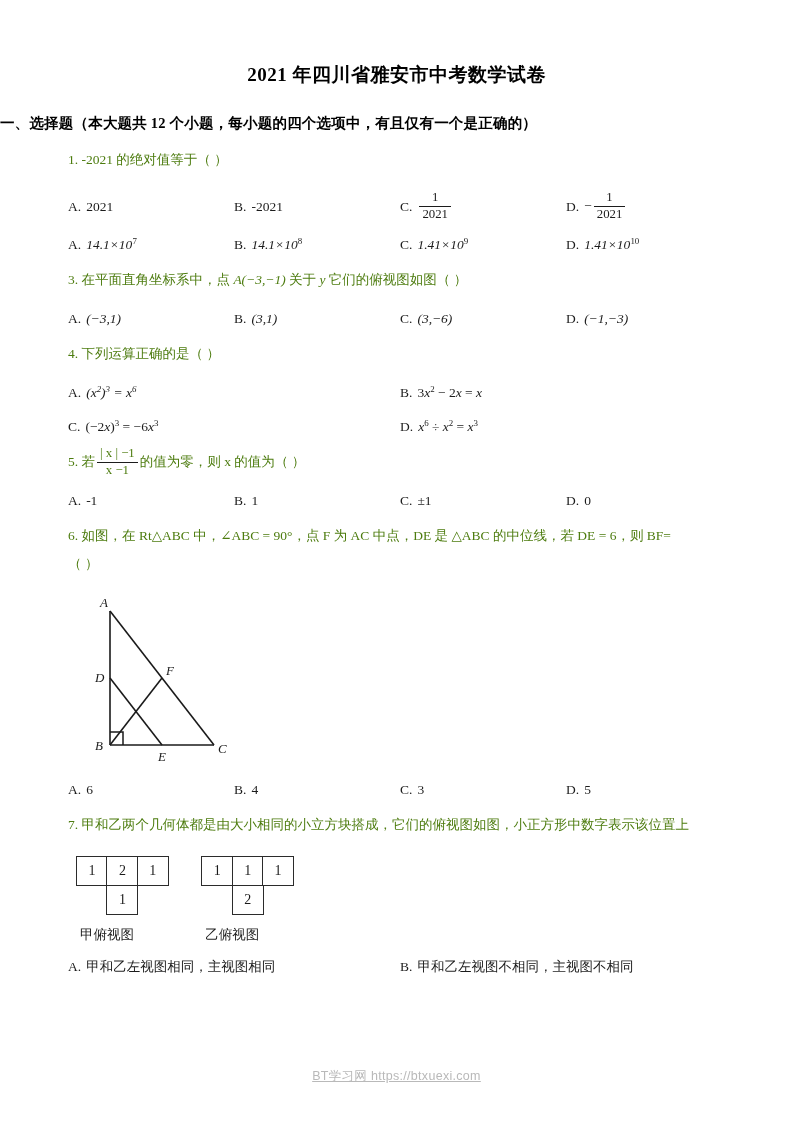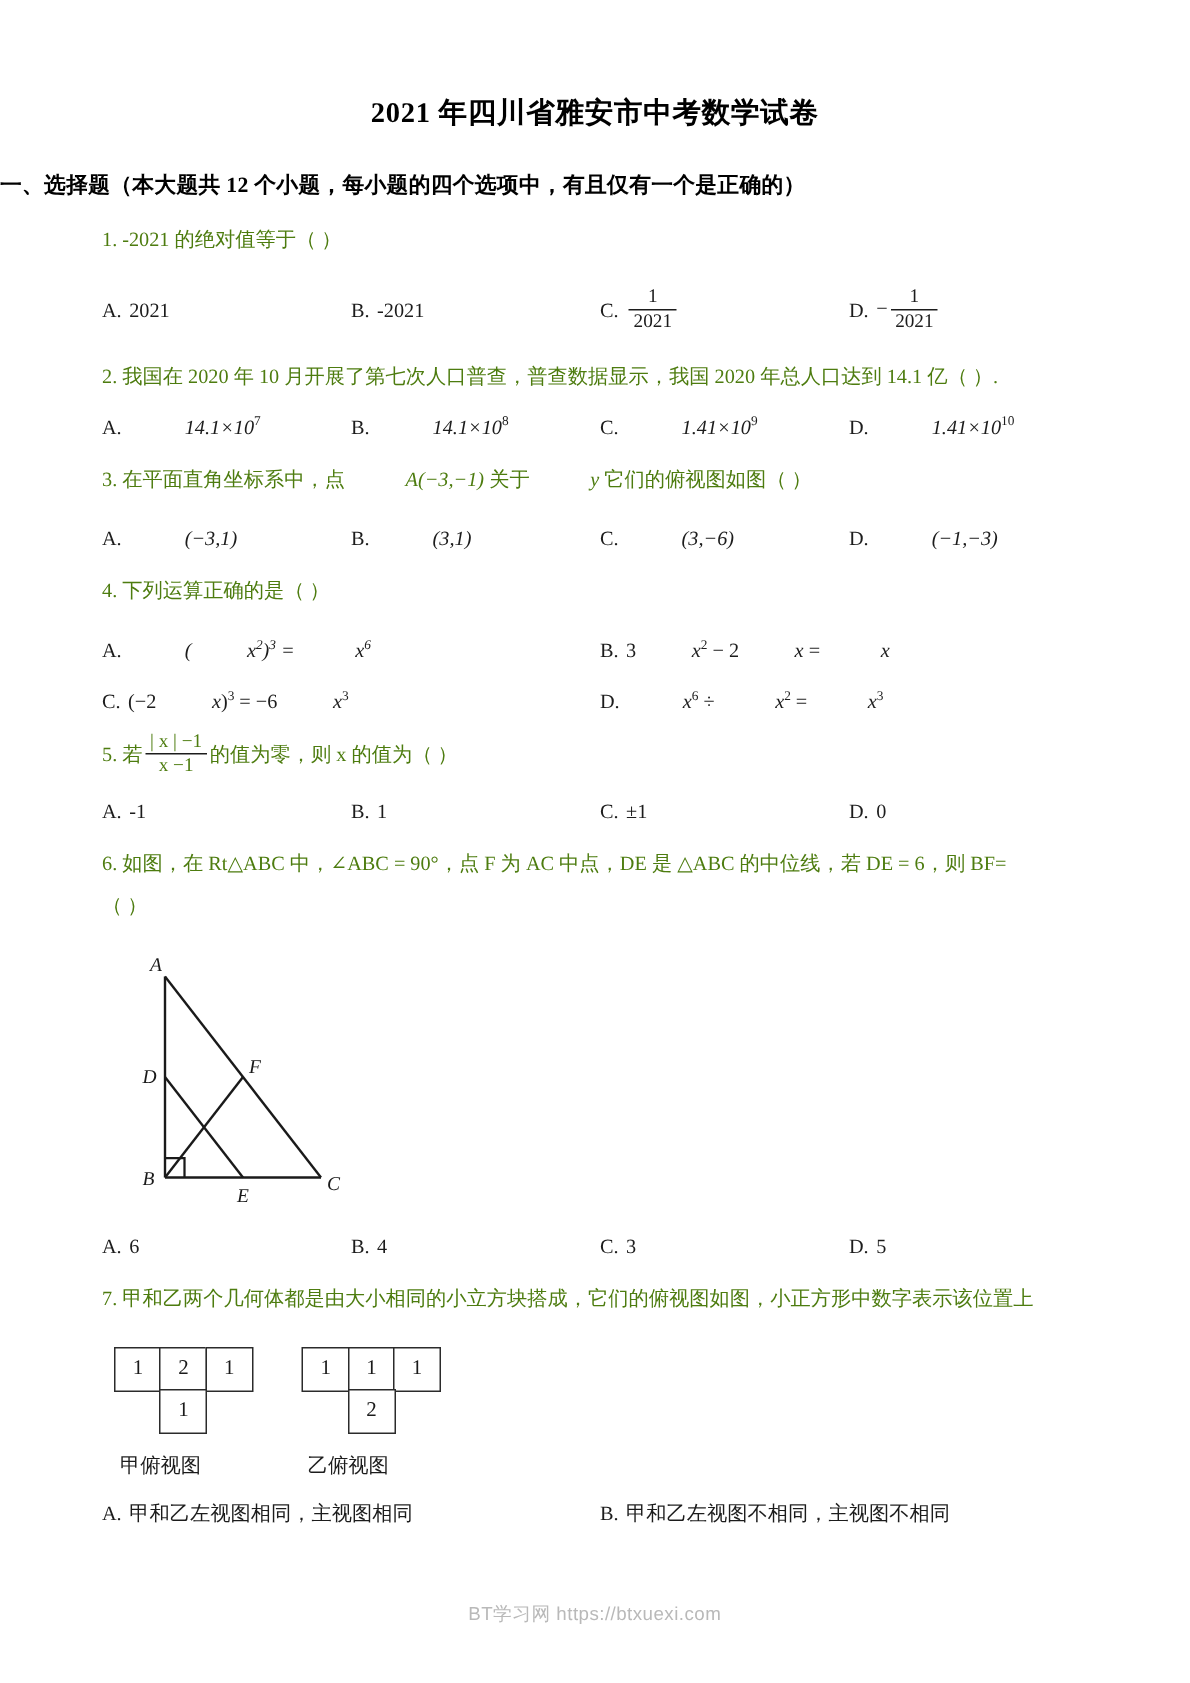--- a/index.html
+++ b/index.html
@@ -70,21 +70,21 @@
   
   .opts.cols4 > .opt:nth-child(1) { width: 166px; }
   .opts.cols4 > .opt:nth-child(2) { width: 166px; }
   .opts.cols4 > .opt:nth-child(3) { width: 166px; }
   .opts.cols4 > .opt:nth-child(4) { width: 166px; }
   
   .opts.cols2 > .opt:nth-child(1) { width: 332px; }
   .opts.cols2 > .opt:nth-child(2) { width: 332px; }
 
   
-  .mvar { font-style: italic; font-family: "Liberation Serif", serif; margin-left: 37px; }
+  .mvar { font-style: italic; font-family: "Liberation Serif", serif; }
 
   
   sup { font-size: 0.66em; vertical-align: super; line-height: 0; }
   .frac {
     display: inline-block;
     vertical-align: middle;
     text-align: center;
     line-height: 1.22;
     font-size: 0.95em;
     margin: 0 2px;
@@ -136,20 +136,21 @@
   .footer-wm {
     position: absolute;
     left: 0;
     right: 0;
     top: 1068px;
     text-align: center;
     font-size: 12.5px;
     color: #b9b9b9;
     font-family: "Liberation Sans", sans-serif;
     letter-spacing: 0.3px;
+    text-decoration: underline;
   }
 </style>
 </head>
 <body>
 
 <div class="page">
 
   <h1 class="doc-title">2021 年四川省雅安市中考数学试卷</h1>
 
   <div class="section-heading">一、选择题（本大题共 12 个小题，每小题的四个选项中，有且仅有一个是正确的）</div>
@@ -183,24 +184,20 @@
           <span>−</span><span class="frac">
             <span class="num">1</span>
             <span class="den">2021</span>
           </span>
         </span>
       </div>
     </div>
   </div>
 
   <div class="q-block">
-    <div class="q-stem">
-      <span>2.</span>
-      <span>我国在 2020 年 10 月开展了第七次人口普查，普查数据显示，我国 2020 年总人口达到 14.1 亿（      ）.</span>
-    </div>
     <div class="opts cols4">
       <div class="opt">
         <span class="lbl">A.</span>
         <span class="val"><span class="mvar">14.1×10</span><sup>7</sup></span>
       </div>
       <div class="opt">
         <span class="lbl">B.</span>
         <span class="val"><span class="mvar">14.1×10</span><sup>8</sup></span>
       </div>
       <div class="opt">

